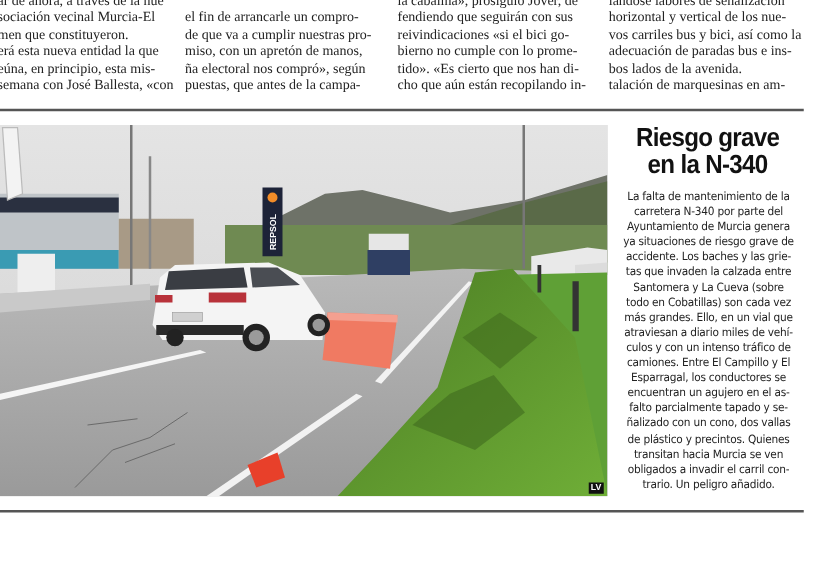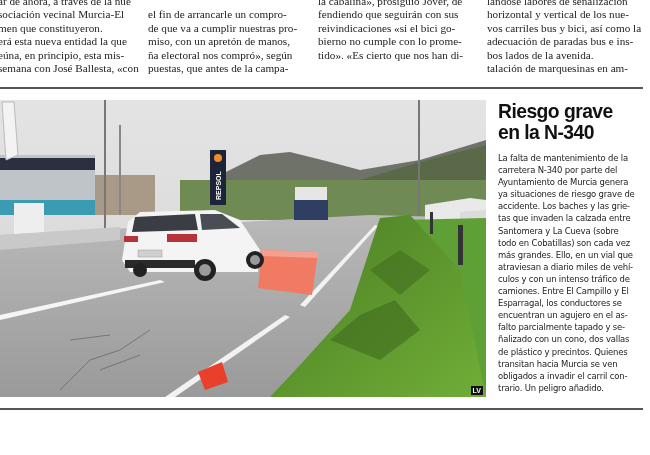--- a/index.html
+++ b/index.html
@@ -10,21 +10,21 @@
   .col1 { left:-2px; width:140px; }
   .col2 { left:148px; width:160px; }
   .col3 { left:318px; width:160px; }
   .col4 { left:487px; width:160px; }
   .rule { position:absolute; left:0; width:643px; height:2px; background:#555; }
   .rule-top { top:87px; }
   .rule-bottom { top:408px; }
   .photo { position:absolute; left:0; top:100px; width:486px; height:297px; overflow:hidden; background:#cfcfcf; }
   .photo svg { display:block; }
   .credit { position:absolute; right:3px; bottom:2px; background:#111; color:#fff; font-family:"Liberation Sans", sans-serif; font-weight:bold; font-size:7px; padding:1px 2px; }
-  .side { position:absolute; left:498px; top:100px; width:148px; }
+  .side { position:absolute; left:498px; top:100px; width:148px;text-align:center; }
   .headline { font-family:"Liberation Sans", sans-serif; font-weight:bold; font-size:21px; line-height:21px; letter-spacing:-0.6px; color:#111; margin:0; transform:scaleX(0.92); transform-origin:left; }
   .headline .ln { display:block; }
   .body-text { margin-top:10px; font-family:"DejaVu Sans", sans-serif; font-size:9.1px; line-height:12.1px; color:#222; white-space:nowrap; letter-spacing:-0.2px; transform:scaleX(0.93); transform-origin:left; }
   .body-text .ln { display:block; }
 </style>
 </head>
 <body>
 
 <div class="top-cols">
   <div class="col col1">
@@ -42,20 +42,21 @@
     <span class="ln">miso, con un apretón de manos,</span>
     <span class="ln">ña electoral nos compró», según</span>
     <span class="ln">puestas, que antes de la campa-</span>
   </div>
   <div class="col col3">
     <span class="ln">la cabalina», prosiguió Jover, de</span>
     <span class="ln">fendiendo que seguirán con sus</span>
     <span class="ln">reivindicaciones «si el bici go-</span>
     <span class="ln">bierno no cumple con lo prome-</span>
     <span class="ln">tido». «Es cierto que nos han di-</span>
+    <span class="ln">cho que aún están recopilando in-</span>
   </div>
   <div class="col col4">
     <span class="ln">lándose labores de señalización</span>
     <span class="ln">horizontal y vertical de los nue-</span>
     <span class="ln">vos carriles bus y bici, así como la</span>
     <span class="ln">adecuación de paradas bus e ins-</span>
     <span class="ln">bos lados de la avenida.</span>
     <span class="ln">talación de marquesinas en am-</span>
   </div>
 </div>

